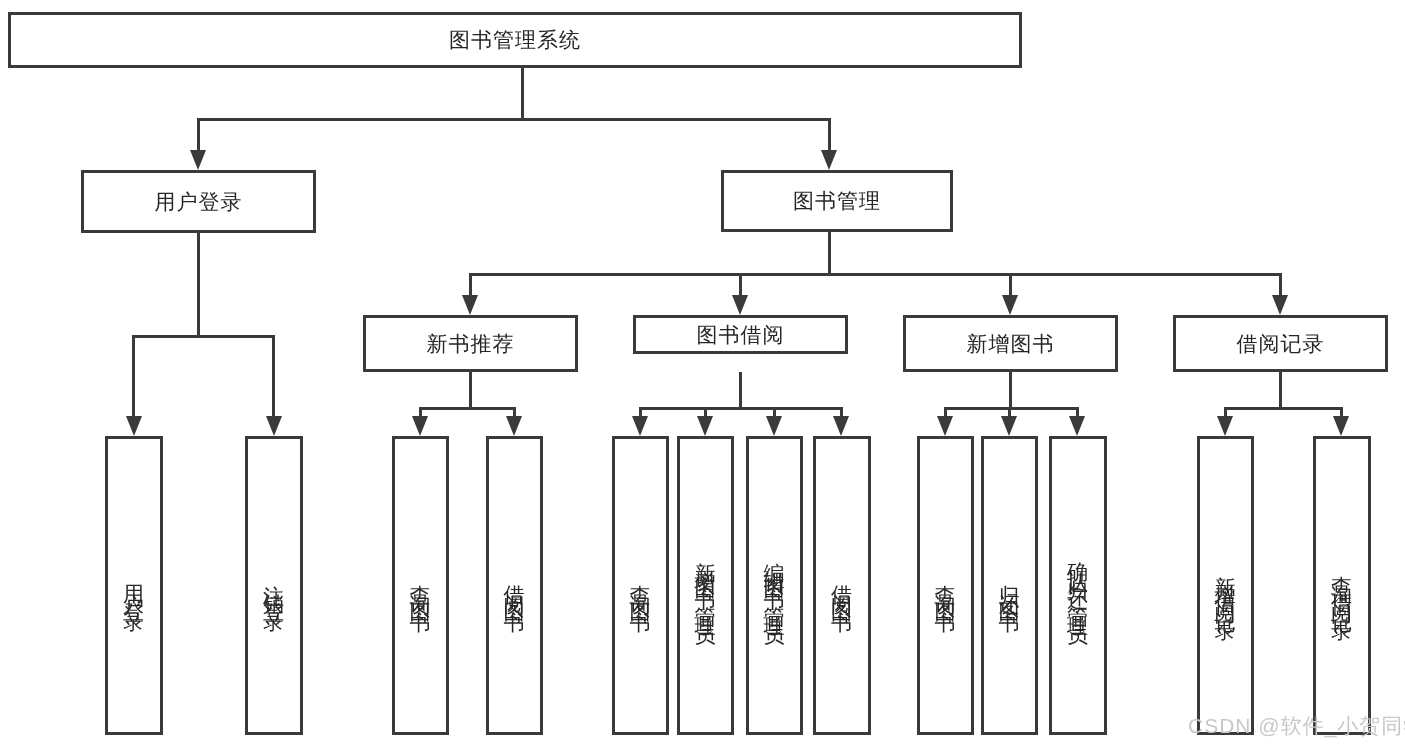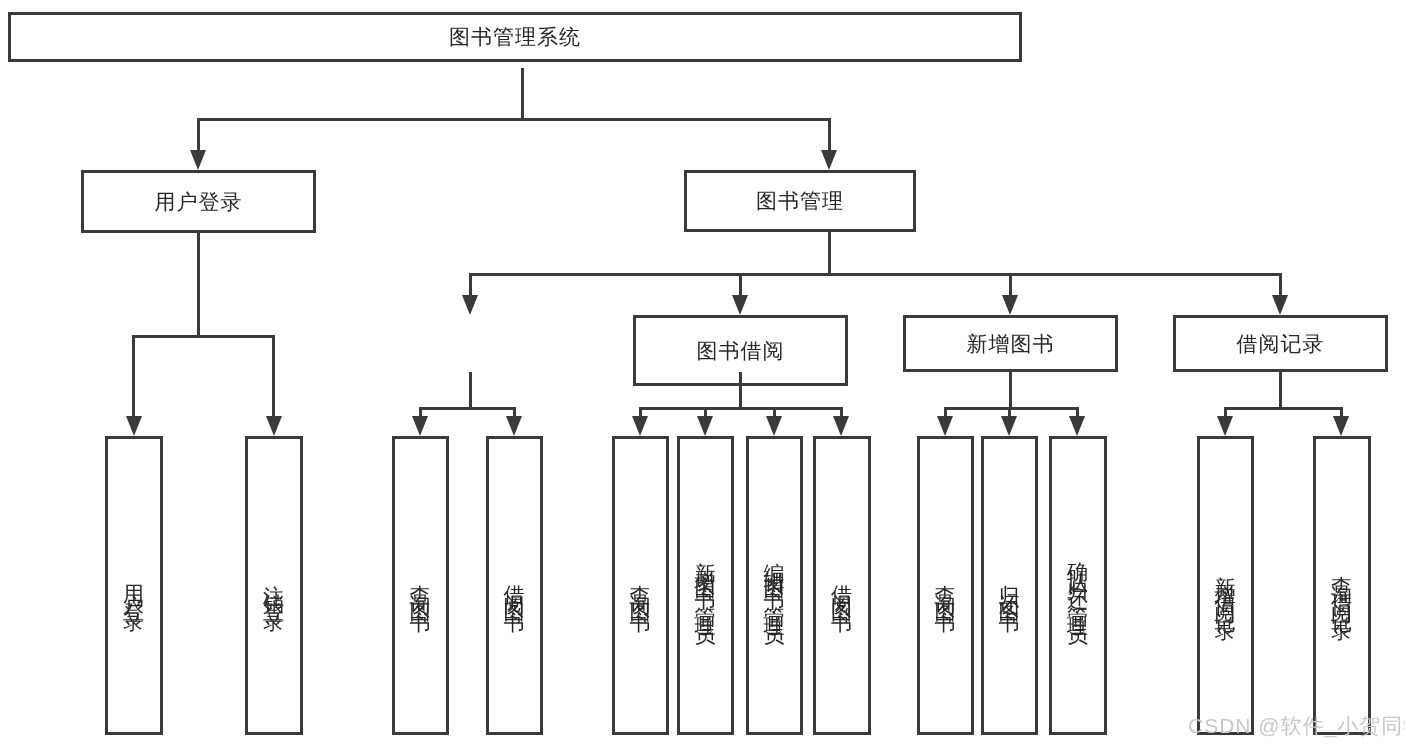--- a/index.html
+++ b/index.html
@@ -57,51 +57,52 @@
     color:var(--wm);
     z-index:6;
     white-space:nowrap;
   }
 </style>
 </head>
 <body>
 
 <div id="stage">
 
-  <div class="node" style="left:8px;top:12px;width:1014px;height:50px;">图书管理系统</div>
+  <div class="node" style="left:8px;top:12px;width:1014px;height:56px;">图书管理系统</div>
 
   <div class="ln" style="left:521px;top:68px;width:3px;height:52px;"></div>
   <div class="ln" style="left:197px;top:118px;width:634px;height:3px;"></div>
   <div class="ln" style="left:197px;top:118px;width:3px;height:34px;"></div>
   <div class="arr" style="left:190px;top:150px;"></div>
   <div class="ln" style="left:828px;top:118px;width:3px;height:34px;"></div>
   <div class="arr" style="left:821px;top:150px;"></div>
 
   <div class="node" style="left:81px;top:170px;width:235px;height:63px;">用户登录</div>
-  <div class="node" style="left:684px;top:170px;width:232px;height:62px;">图书管理</div>
+  <div class="node" style="left:721px;top:170px;width:232px;height:62px;">图书管理</div>
 
   <div class="ln" style="left:197px;top:233px;width:3px;height:104px;"></div>
   <div class="ln" style="left:132px;top:335px;width:143px;height:3px;"></div>
   <div class="ln" style="left:132px;top:335px;width:3px;height:81px;"></div>
   <div class="arr" style="left:126px;top:416px;"></div>
   <div class="ln" style="left:272px;top:335px;width:3px;height:81px;"></div>
   <div class="arr" style="left:266px;top:416px;"></div>
 
   <div class="ln" style="left:828px;top:232px;width:3px;height:43px;"></div>
   <div class="ln" style="left:469px;top:273px;width:813px;height:3px;"></div>
   <div class="ln" style="left:469px;top:273px;width:3px;height:24px;"></div>
   <div class="arr" style="left:462px;top:295px;"></div>
   <div class="ln" style="left:739px;top:273px;width:3px;height:24px;"></div>
   <div class="arr" style="left:732px;top:295px;"></div>
   <div class="ln" style="left:1009px;top:273px;width:3px;height:24px;"></div>
   <div class="arr" style="left:1002px;top:295px;"></div>
   <div class="ln" style="left:1279px;top:273px;width:3px;height:24px;"></div>
   <div class="arr" style="left:1272px;top:295px;"></div>
 
-  <div class="node" style="left:633px;top:315px;width:215px;height:71px;">图书借阅</div>
+  <div class="node" style="left:363px;top:315px;width:215px;height:57px;">新书推荐</div>
+  <div class="node" style="left:633px;top:315px;width:215px;height:39px;">图书借阅</div>
   <div class="node" style="left:903px;top:315px;width:215px;height:57px;">新增图书</div>
   <div class="node" style="left:1173px;top:315px;width:215px;height:57px;">借阅记录</div>
 
   <div class="ln" style="left:469px;top:372px;width:3px;height:37px;"></div>
   <div class="ln" style="left:419px;top:407px;width:97px;height:3px;"></div>
   <div class="ln" style="left:419px;top:407px;width:3px;height:11px;"></div>
   <div class="arr" style="left:412px;top:416px;"></div>
   <div class="ln" style="left:513px;top:407px;width:3px;height:11px;"></div>
   <div class="arr" style="left:506px;top:416px;"></div>
 

